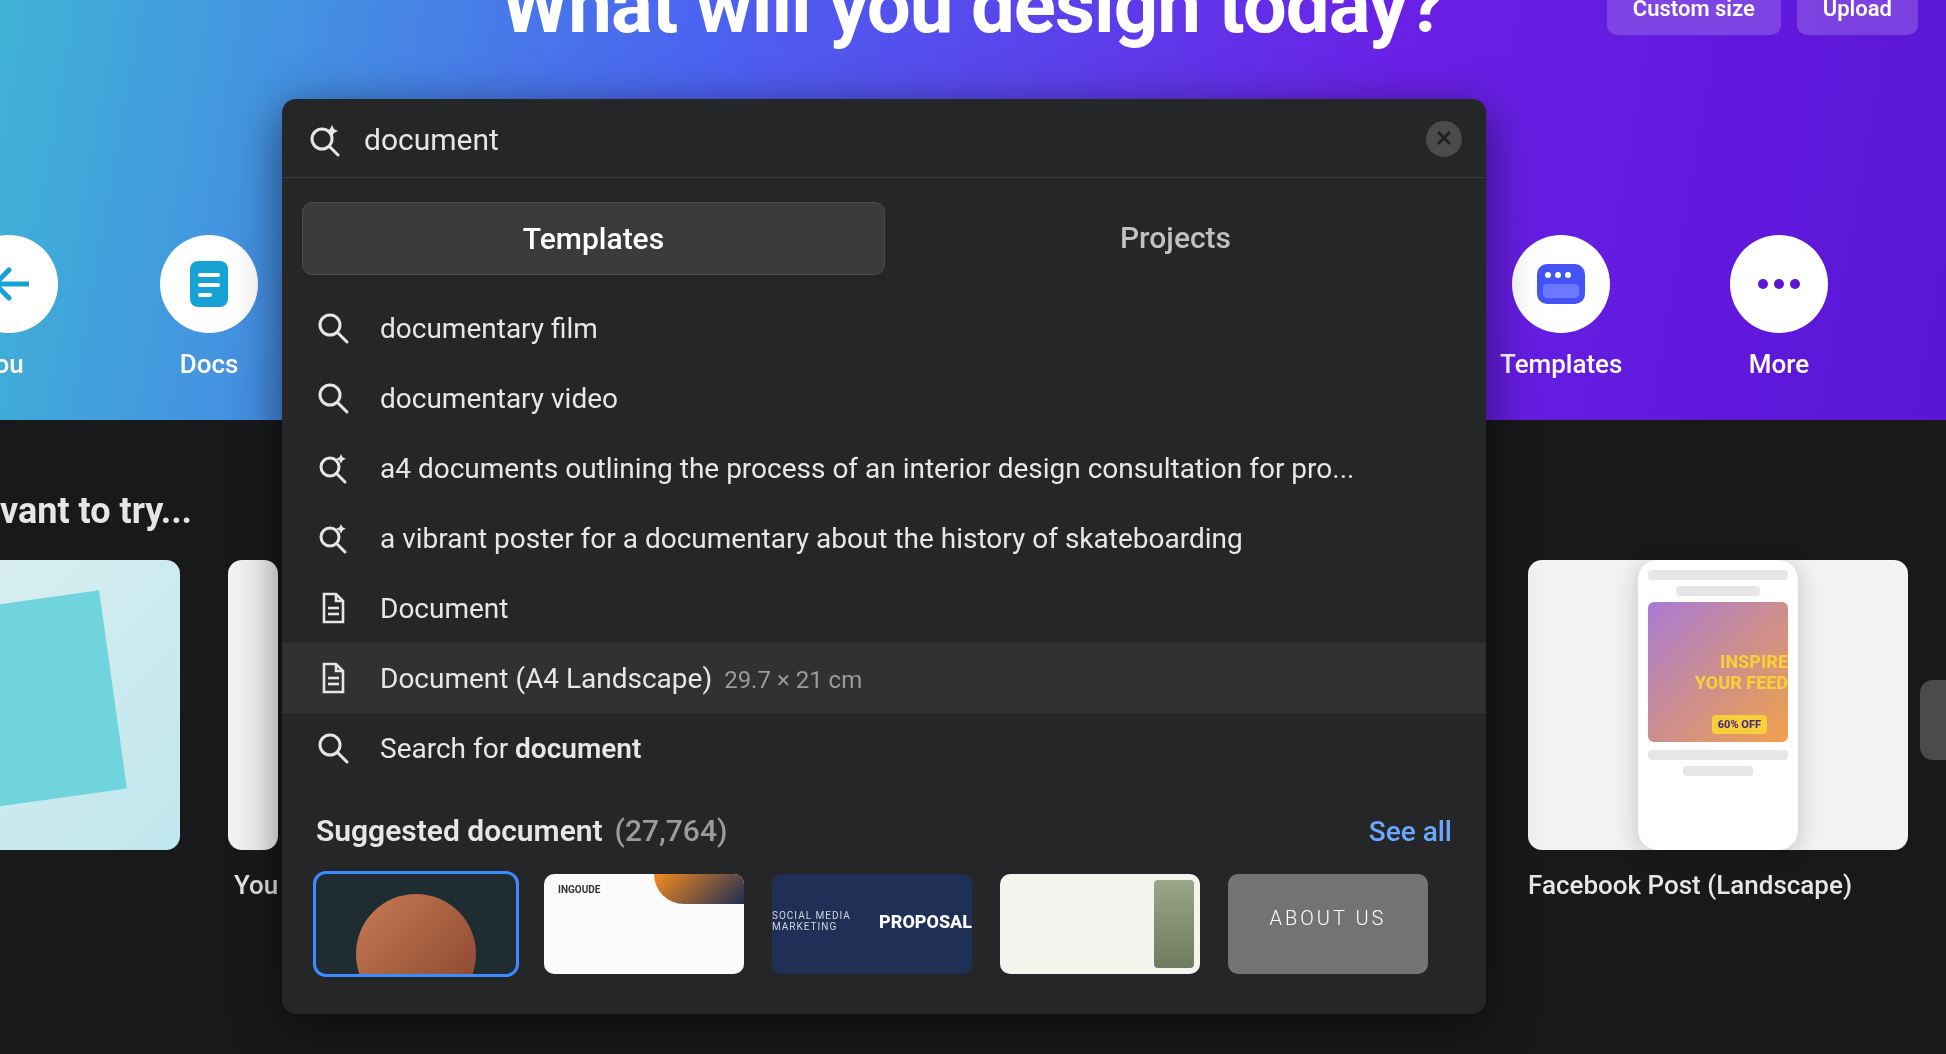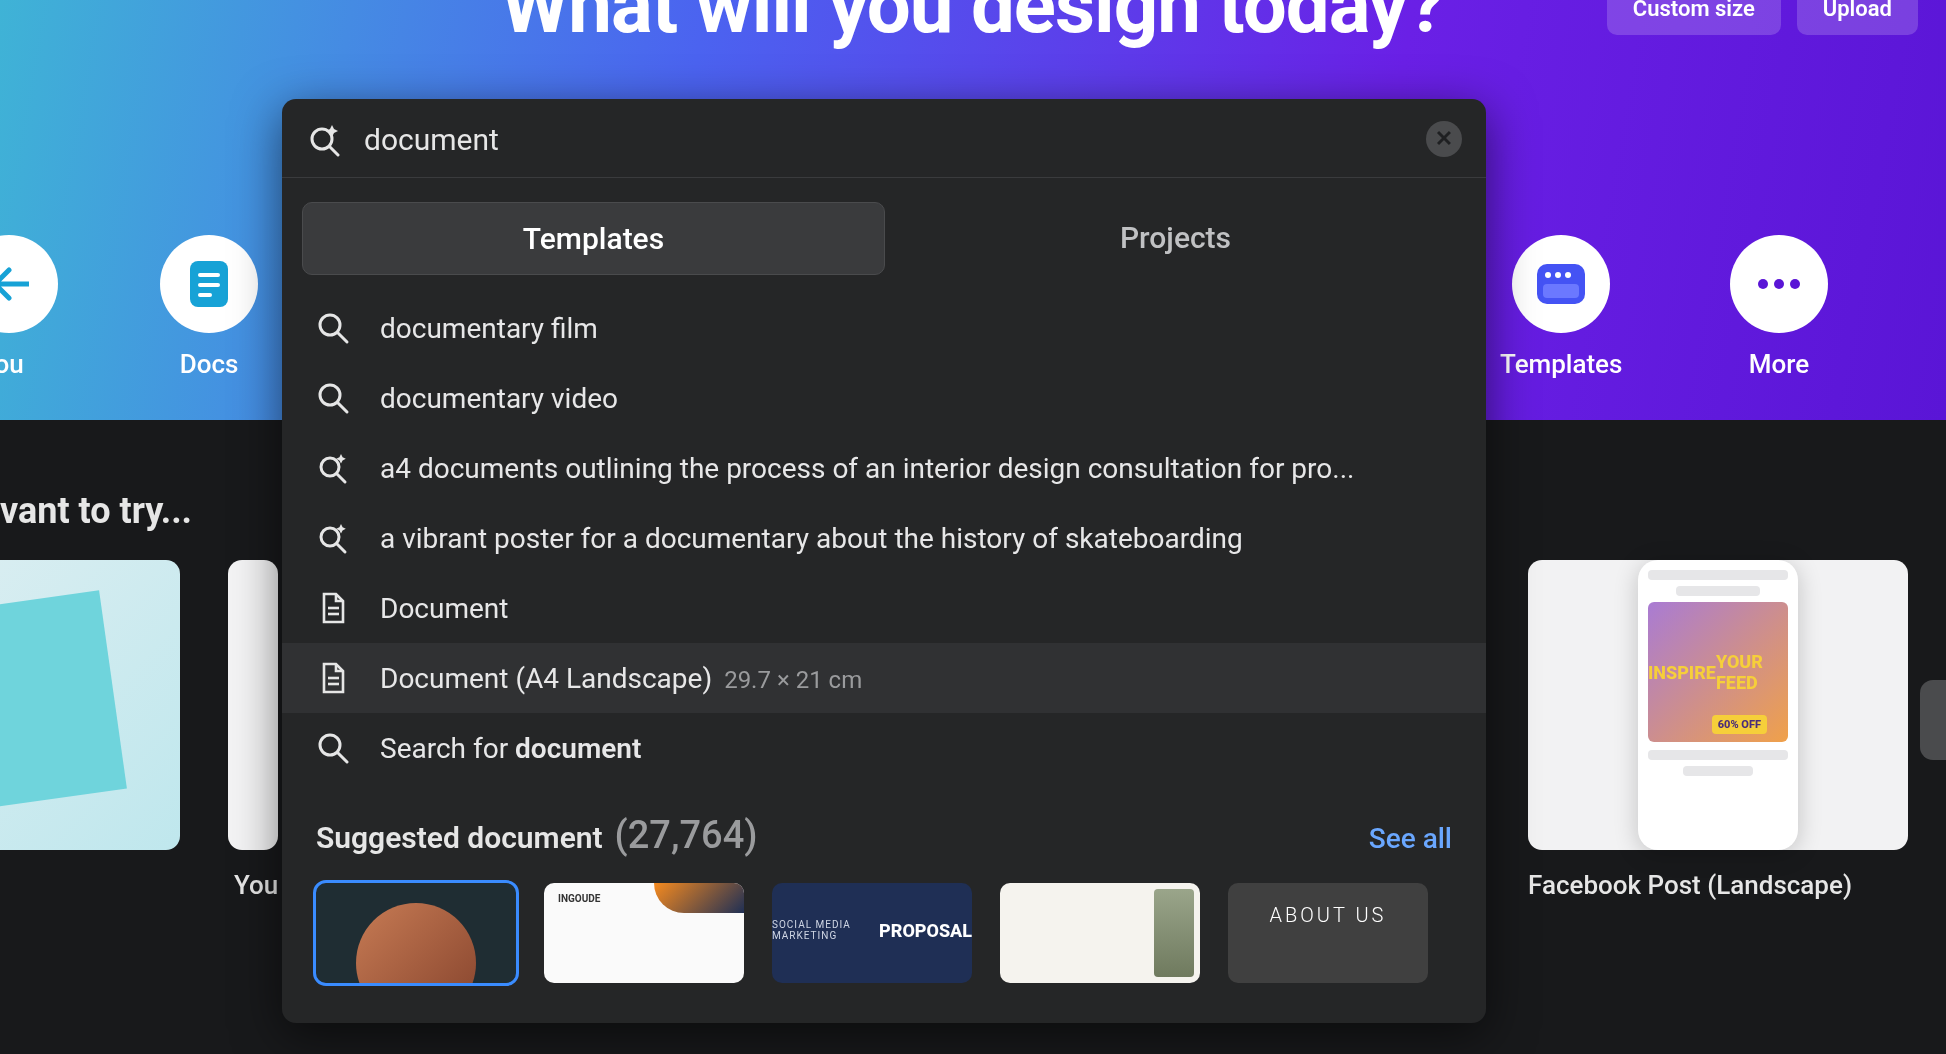--- a/index.html
+++ b/index.html
@@ -21,21 +21,21 @@
 .more-svg { width: 44px; height: 10px; }
 .section-label { position: absolute; left: 0; top: 490px; color: #e6e6e6; font-size: 36px; font-weight: 700; }
 .card-row { position: absolute; top: 560px; left: 0; right: 0; }
 .card { position: absolute; background: #2a2b2e; border-radius: 14px; }
 .card-a { left: -140px; top: 0; width: 320px; height: 290px; background: linear-gradient(135deg,#dfeff2,#bfe7ed); }
 .card-a-inner { position: absolute; left: 44px; top: 44px; width: 210px; height: 200px; background: #6fd4dc; transform: rotate(-8deg); }
 .card-b { left: 228px; top: 0; width: 50px; height: 290px; background: #f3f3f4; }
 .card-c { left: 1528px; top: 0; width: 380px; height: 290px; background: #f2f2f3; display: flex; align-items: center; justify-content: center; }
 .phone { width: 160px; height: 290px; background: #fff; border-radius: 20px; box-shadow: 0 4px 24px rgba(0,0,0,0.2); padding: 10px; display: flex; flex-direction: column; align-items: center; }
 .phone-bar { width: 100%; height: 10px; background: #e6e6e8; border-radius: 4px; margin-bottom: 6px; }
-.phone-img { width: 100%; height: 140px; background: linear-gradient(135deg,#a97bd4,#f0a14a); border-radius: 6px; position: relative; display: flex; flex-direction: row; align-items: center; justify-content: center; color: #f6cf3a; font-weight: 800; font-size: 18px; }
+.phone-img { width: 100%; height: 140px; background: linear-gradient(135deg,#a97bd4,#f0a14a); border-radius: 6px; position: relative; display: flex; flex-direction: column; align-items: flex-end; justify-content: center; color: #f6cf3a; font-weight: 800; font-size: 18px; }
 .phone-badge { position: absolute; right: 21px; bottom: 8px; background: #f6cf3a; color: #4a2d7a; font-size: 11px; padding: 3px 6px; border-radius: 4px; }
 .caption { position: absolute; color: #e6e6e6; font-size: 26px; font-weight: 500; top: 870px; }
 .cap-b { left: 234px; text-align: center; }
 .cap-c { left: 1528px; }
 
 .panel { position: absolute; left: 282px; top: 99px; width: 1204px; background: #252627; border-radius: 14px; box-shadow: 0 12px 48px rgba(0,0,0,0.55); z-index: 50; padding-bottom: 40px; }
 .search-bar { display: flex; align-items: center; padding: 22px 24px 0 24px; gap: 22px; position: relative; }
 .sparkle-search { width: 36px; height: 36px; flex: none; }
 .search-input { flex: 1; background: transparent; border: none; outline: none; color: #e6e6e6; font-size: 30px; font-weight: 400; }
 .clear-btn { width: 36px; height: 36px; border-radius: 50%; background: #4a4b4d; display: flex; align-items: center; justify-content: center; border: none; cursor: pointer; flex: none; }
@@ -47,36 +47,36 @@
 .suggestions { padding: 18px 0 0 0; }
 .sug { display: flex; align-items: center; gap: 30px; padding: 18px 34px; cursor: pointer; }
 .sug.hover { background: #303133; }
 .sug-icon { width: 34px; height: 34px; flex: none; display: flex; align-items: center; justify-content: center; }
 .sug-text { color: #e7e7e8; font-size: 28px; font-weight: 400; white-space: nowrap; overflow: hidden; text-overflow: ellipsis; }
 .sug-sub { color: #9a9b9d; font-size: 24px; margin-left: 8px; }
 .search-for-row .sug-text { display: inline; }
 .search-for-row .bold { font-weight: 600; }
 .templates-hdr { display: flex; align-items: baseline; justify-content: space-between; padding: 30px 34px 0 34px; }
 .tpl-title { color: #e6e6e6; font-size: 30px; font-weight: 600; }
-.tpl-count { color: #9a9b9d; font-size: 38px; font-weight: 500; margin-left: 8px; }
+.tpl-count { color: #9a9b9d; font-size: 30px; font-weight: 500; margin-left: 8px; }
 .see-all { color: #6aa7ff; font-size: 28px; font-weight: 500; cursor: pointer; }
 .tpl-row { display: flex; gap: 28px; padding: 26px 34px 0 34px; }
 .tpl { width: 200px; height: 100px; border-radius: 10px; background: #2f3032; overflow: hidden; position: relative; flex: none; }
 .tpl.sel { outline: 3px solid #3a8cff; }
 .tpl1 { background: #1f2d33; display:flex; align-items:flex-end; justify-content:center; }
 .tpl1-circle { width:120px; height:120px; border-radius:50%; background: linear-gradient(135deg,#c77b54,#84422c); margin-bottom:-40px;}
 .tpl2 { background: #fafafa; }
 .tpl2-bar { position:absolute; top:0; right:0; width:90px; height:30px; background: linear-gradient(135deg,#f58a1f,#1f2f55); border-bottom-left-radius: 30px;}
 .tpl2-logo { position:absolute; left:14px; top:10px; font-size:10px; color:#333; font-weight:700;}
 .tpl3 { background: #1f2f55; color:#fff; display:flex; flex-direction:row; align-items:center; justify-content:flex-end; padding-bottom:6px;}
 .tpl3-a { font-size:10px; letter-spacing:1px; color:#cfd6e4;}
 .tpl3-b { font-size:18px; font-weight:800;}
 .tpl4 { background: #f5f3ee; position:relative;}
 .tpl4-flora { position:absolute; right:6px; top:6px; bottom:6px; width:40px; border-radius:4px; background: linear-gradient(180deg,#9aa58a,#6f7a5e);} 
-.tpl5 { background: #404040; color:#fff; display:flex; align-items:flex-start; justify-content:center; padding-top:20px; font-size:20px; letter-spacing:3px; font-weight:300;}
+.tpl5 { background: #737373; color:#fff; display:flex; align-items:flex-start; justify-content:center; padding-top:32px; font-size:20px; letter-spacing:3px; font-weight:300;}
 svg { display:block; }
 .scroll-knob { position:absolute; right:0; top:680px; width:26px; height:80px; background:#4a4b4d; border-radius: 13px 0 0 13px; }
 </style>
 </head>
 <body>
 
 <div class="hero">
   <div class="hero-title">What will you design today?</div>
   <div class="top-buttons">
     <button class="top-btn">Custom size</button>

